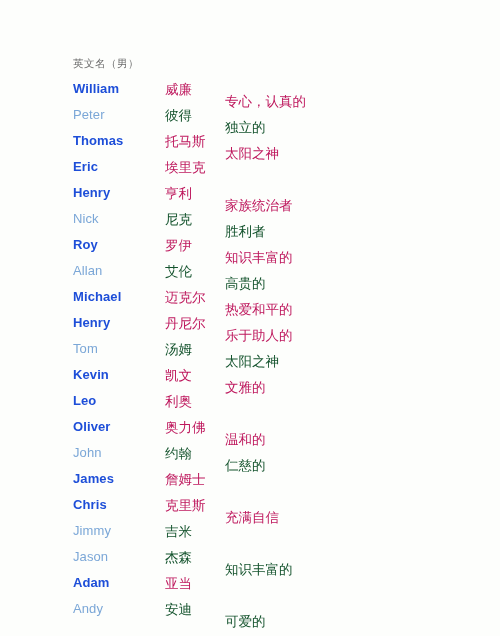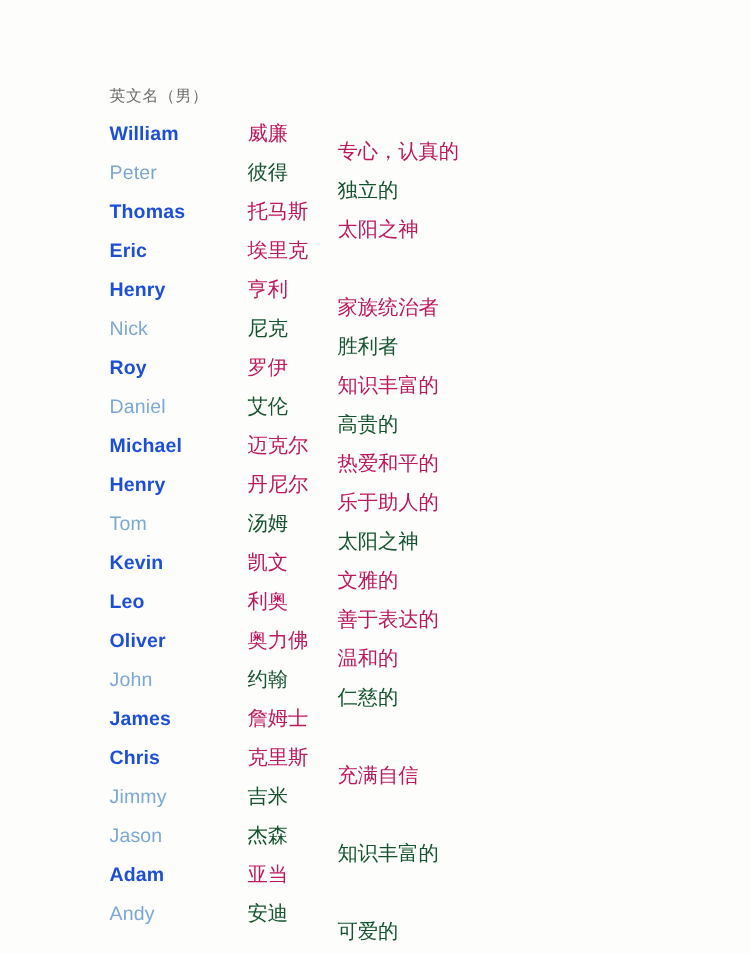--- a/index.html
+++ b/index.html
@@ -123,21 +123,21 @@
         <span class="cell col-en">Nick</span>
         <span class="cell col-cn">尼克</span>
         <span class="cell col-meaning">胜利者</span>
       </div>
       <div class="name-row row-dark">
         <span class="cell col-en">Roy</span>
         <span class="cell col-cn">罗伊</span>
         <span class="cell col-meaning">知识丰富的</span>
       </div>
       <div class="name-row row-blue">
-        <span class="cell col-en">Daniel</span>
+        <span class="cell col-en">Allan</span>
         <span class="cell col-cn">艾伦</span>
         <span class="cell col-meaning">高贵的</span>
       </div>
       <div class="name-row row-dark">
         <span class="cell col-en">Michael</span>
         <span class="cell col-cn">迈克尔</span>
         <span class="cell col-meaning">热爱和平的</span>
       </div>
       <div class="name-row row-dark">
         <span class="cell col-en">Henry</span>
@@ -150,21 +150,20 @@
         <span class="cell col-meaning">太阳之神</span>
       </div>
       <div class="name-row row-dark">
         <span class="cell col-en">Kevin</span>
         <span class="cell col-cn">凯文</span>
         <span class="cell col-meaning">文雅的</span>
       </div>
       <div class="name-row row-dark">
         <span class="cell col-en">Leo</span>
         <span class="cell col-cn">利奥</span>
-        <span class="cell col-meaning">善于表达的</span>
       </div>
       <div class="name-row row-dark">
         <span class="cell col-en">Oliver</span>
         <span class="cell col-cn">奥力佛</span>
         <span class="cell col-meaning">温和的</span>
       </div>
       <div class="name-row row-blue">
         <span class="cell col-en">John</span>
         <span class="cell col-cn">约翰</span>
         <span class="cell col-meaning">仁慈的</span>

